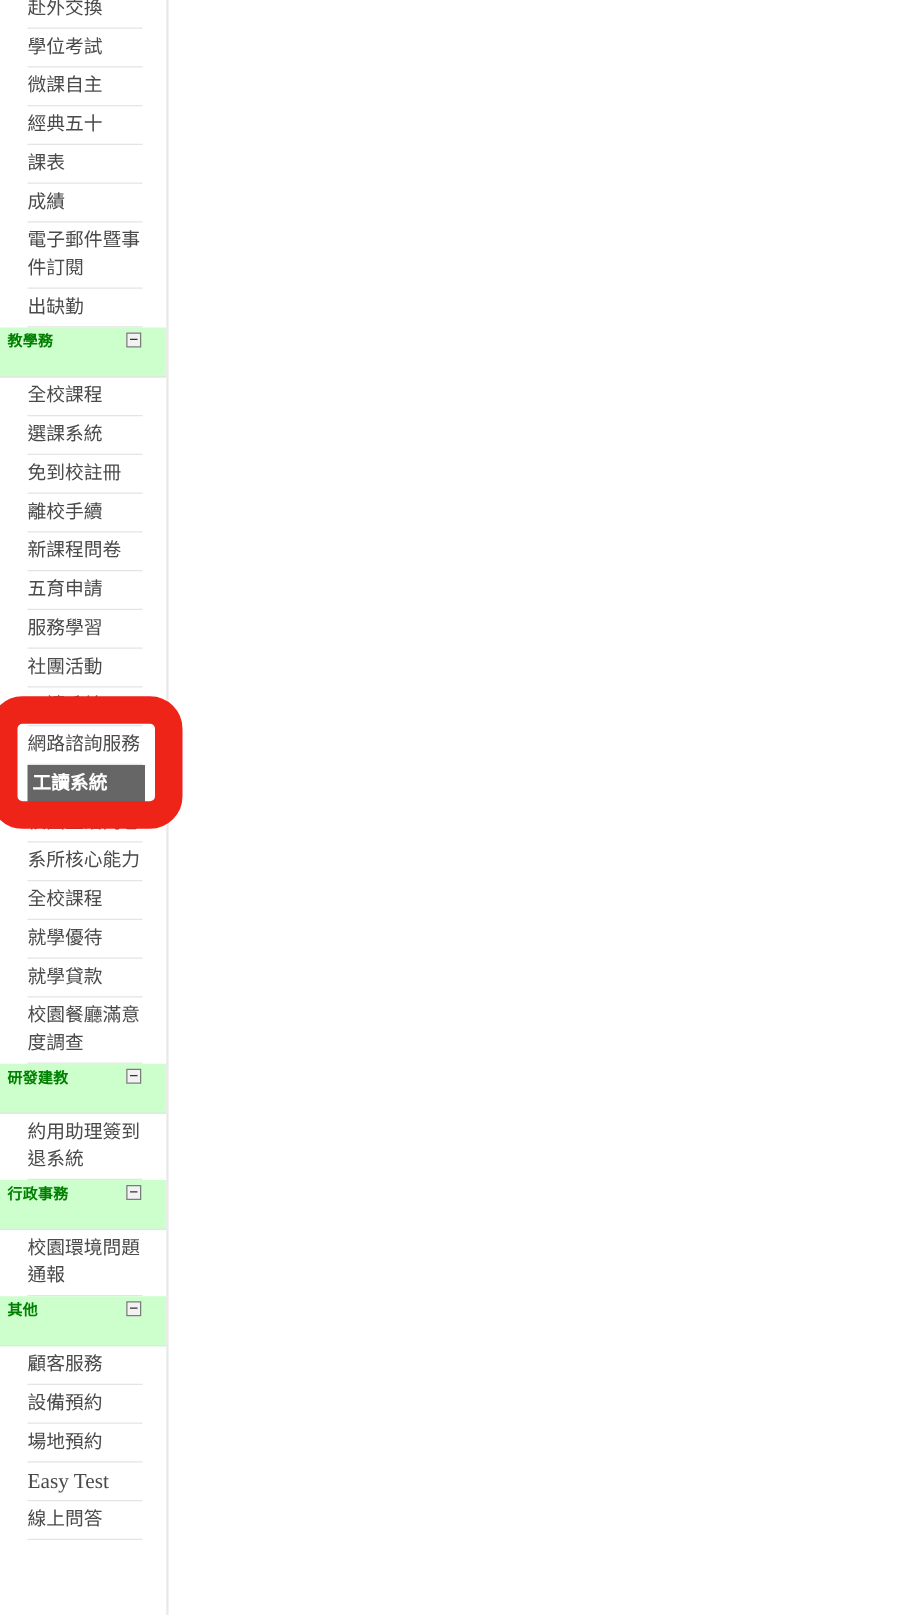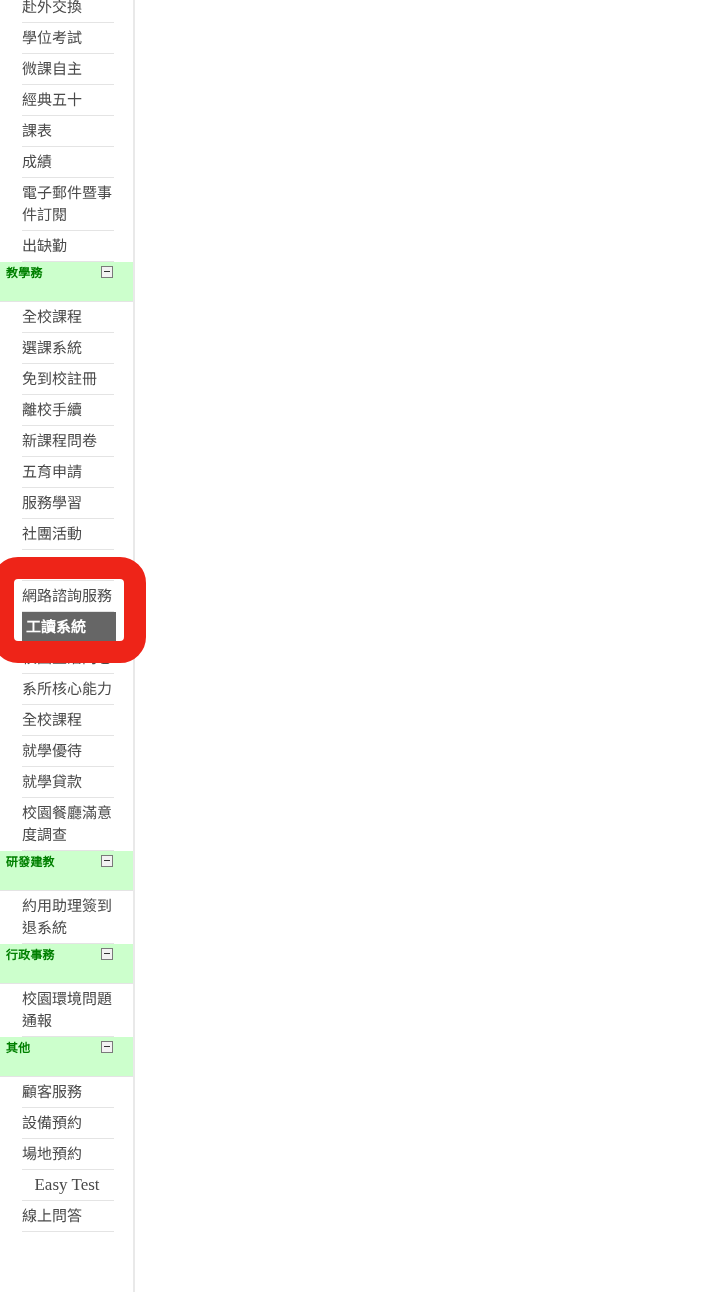--- a/index.html
+++ b/index.html
@@ -102,21 +102,20 @@
     color: #4a4a4a;
     border-bottom: 1px solid #e4e4e4;
     box-sizing: content-box;
     cursor: pointer;
     word-break: break-all;
   }
   .menu-item.latin {
     font-family: "Liberation Serif", "DejaVu Serif", serif;
     font-size: 17px;
     color: #4a4a4a;
-    text-align: center;
   }
 
   
   .menu-item.selected {
     background: #666666;
     color: #ffffff;
     font-weight: bold;
     border-bottom: 1px solid #cccccc;
     margin-left: 22px;
     padding-left: 4px;

